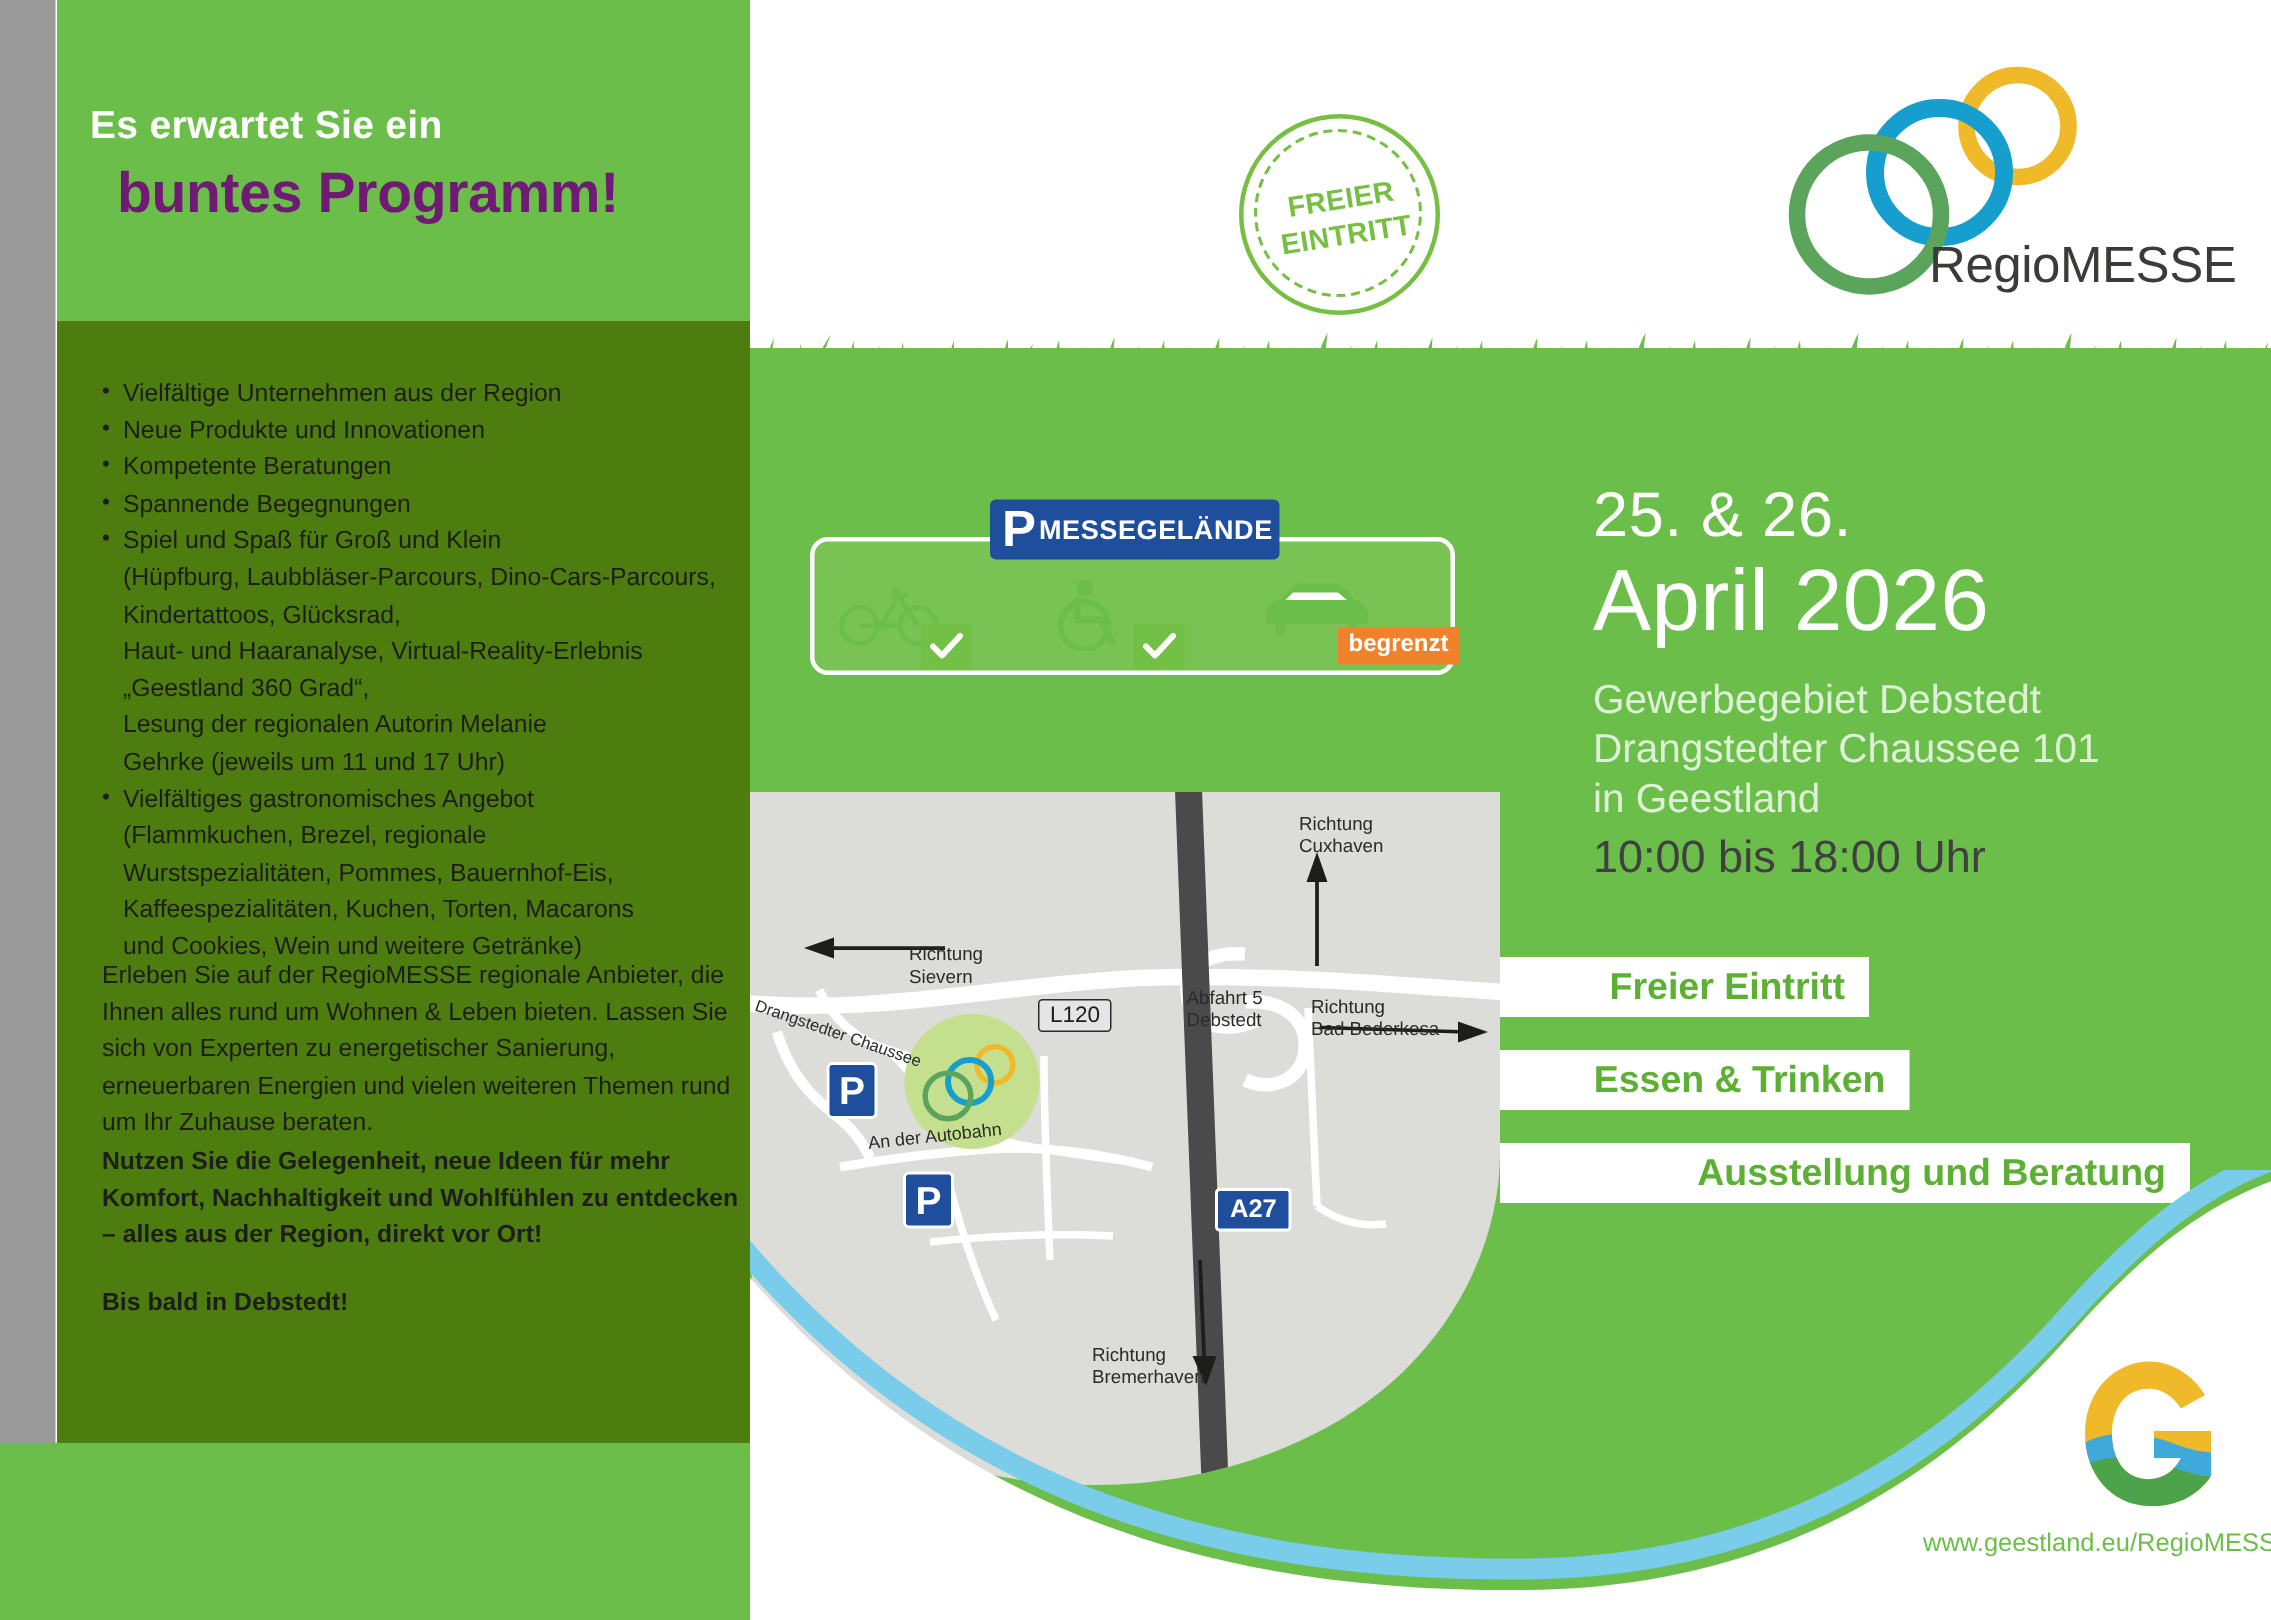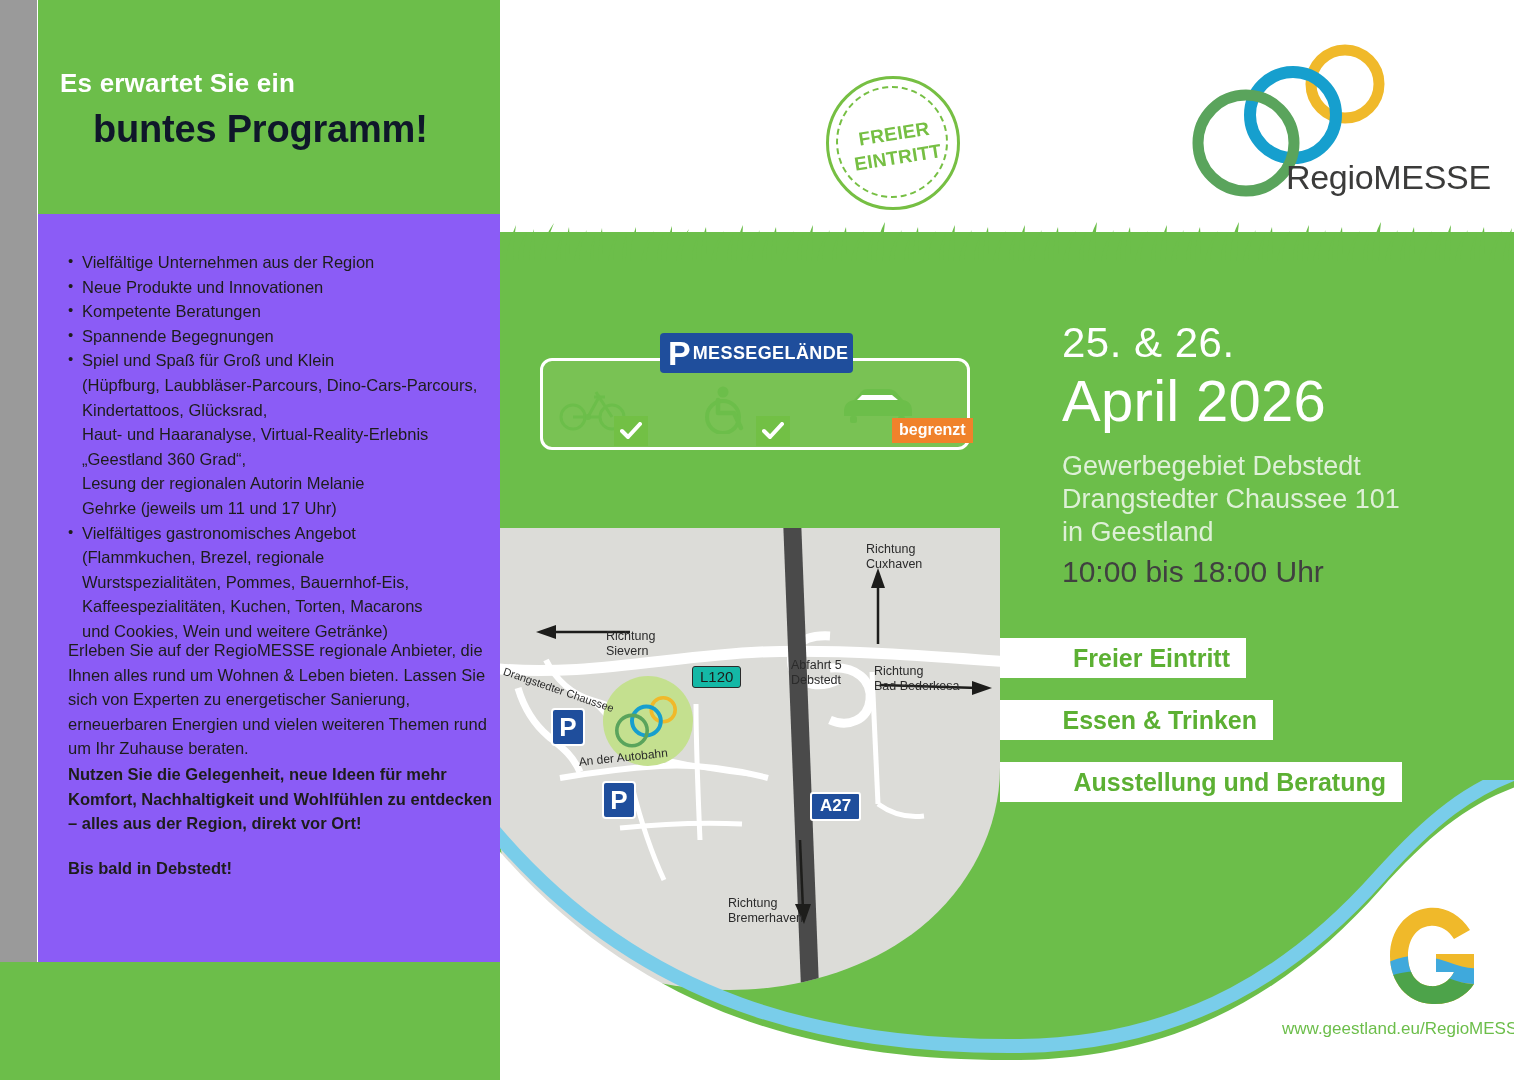--- a/index.html
+++ b/index.html
@@ -31,35 +31,35 @@
     position:absolute; left:38px; top:0;
     width:462px; height:214px;
     background:#6cbe4a;
   }
   .left-green-header .line1 {
     position:absolute; left:22px; top:68px;
     color:#ffffff; font-size:26px; font-weight:700;
     letter-spacing:.2px;
   }
   .left-green-header .line2 {
-    position:absolute; left:55px; top:108px;
-    color:#0f172a; font-size:38px; font-weight:bold;
+    position:absolute; left:40px; top:108px;
+    color:#701a75; font-size:38px; font-weight:bold;
     letter-spacing:-.2px;
   }
 
   .left-bottom-green {
     position:absolute; left:0; top:962px;
     width:500px; height:118px;
     background:#6cbe4a;
   }
 
   .left-body {
     position:absolute; left:38px; top:214px;
     width:462px; height:748px;
-    background:#8b5cf6;
+    background:#4d7c0f;
   }
 
   ul.features {
     position:absolute; left:30px; top:36px;
     width:420px;
     list-style:none;
     color:#1d1d1b;
     font-size:16.5px;
     line-height:24.6px;
   }
@@ -199,21 +199,21 @@
   }
   .map-label {
     position:absolute;
     font-size:12.5px;
     color:#2b2b2b;
     line-height:15px;
     font-family:"Liberation Sans", sans-serif;
   }
   .map-shield {
     position:absolute;
-    background:#14b8a6;
+    background:#e5e5e5;
     border:1.6px solid #2b2b2b;
     border-radius:3px;
     font-size:15px; color:#1d1d1b;
     padding:1px 7px 2px 7px;
     font-family:"Liberation Sans", sans-serif;
   }
   .a27-shield {
     position:absolute;
     background:#1f4e9c;
     border:2px solid #ffffff;
@@ -245,21 +245,21 @@
     position:absolute;
     background:#ffffff;
     height:40px;
     display:flex; align-items:center; justify-content:flex-end;
     padding-right:16px;
     color:#5cb033; font-weight:bold; font-size:25px;
     white-space:nowrap;
   }
   .b1 { left:1000px; top:638px; width:246px; }
   .b2 { left:1000px; top:700px; width:273px; }
-  .b3 { left:1000px; top:762px; width:402px;padding-left:12px; }
+  .b3 { left:1000px; top:762px; width:460px;padding-left:12px; }
 
   
   .wave { position:absolute; left:500px; top:780px; width:1014px; height:300px; }
 
   
   .geest-logo { position:absolute; left:1382px; top:900px; width:108px; height:112px; }
   .url {
     position:absolute; left:1240px; top:1019px;
     font-size:17px; color:#6cbe4a;margin-left:42px;
   }

